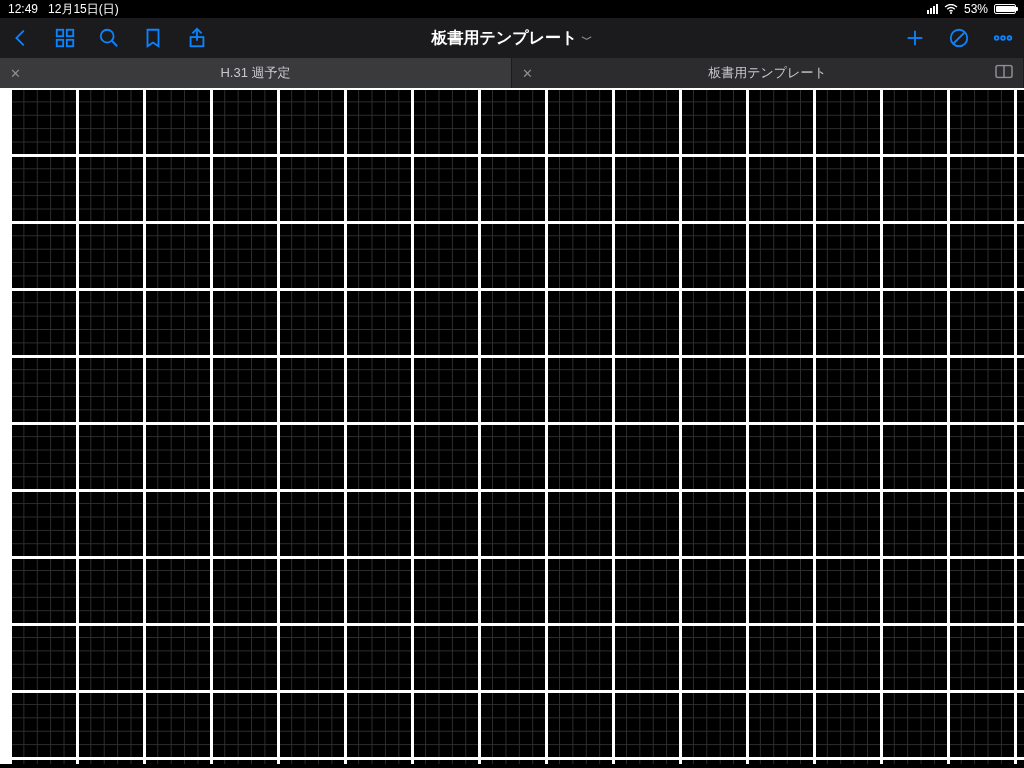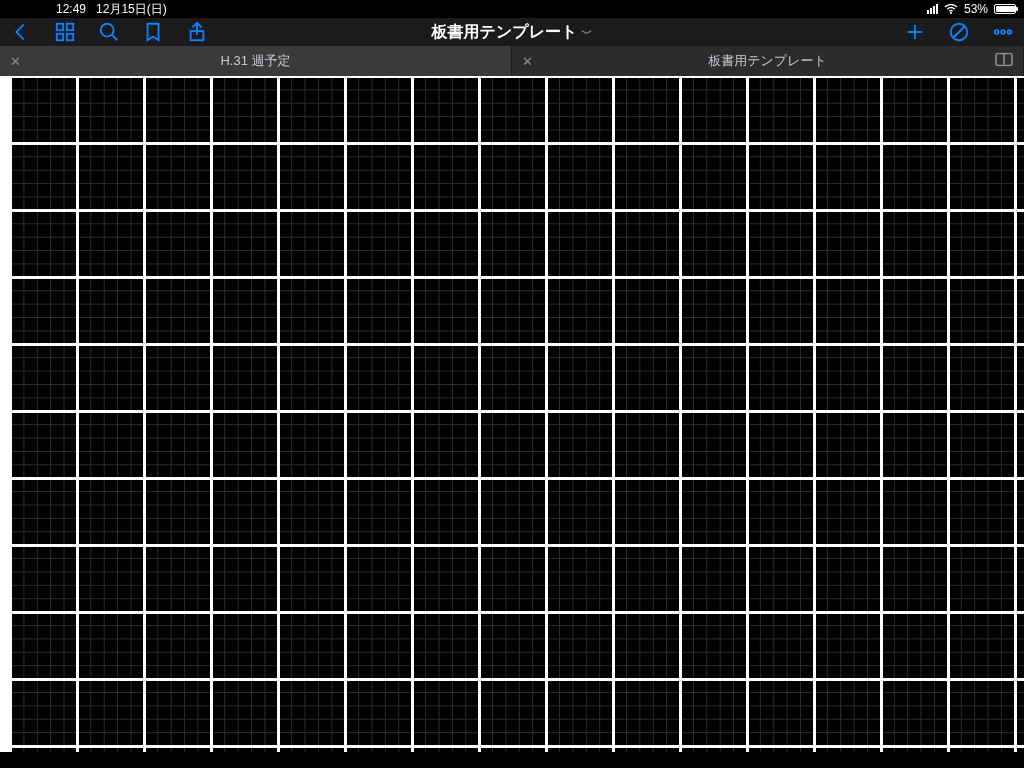--- a/index.html
+++ b/index.html
@@ -8,40 +8,39 @@
   
   .status-bar {
     height: 18px;
     background: #000;
     color: #fff;
     font-size: 12px;
     display: flex;
     align-items: center;
     padding: 0 8px;
     justify-content: space-between;
-    margin-left: 48px;
   }
   .status-left { display:flex; gap:10px; align-items:center;}
   .status-right { display:flex; gap:6px; align-items:center;}
   .bars { display:flex; align-items:flex-end; gap:1px; }
   .bars span { width:2px; background:#fff; display:inline-block; }
   .bars span:nth-child(1){height:4px}
   .bars span:nth-child(2){height:6px}
   .bars span:nth-child(3){height:8px}
   .bars span:nth-child(4){height:10px}
   .wifi svg{display:block}
   .battery {
     width:22px;height:10px;border:1px solid #fff;border-radius:2px;position:relative;
   }
   .battery::after{content:"";position:absolute;right:-3px;top:2px;width:2px;height:4px;background:#fff;border-radius:0 1px 1px 0;}
   .battery i{position:absolute;left:1px;top:1px;bottom:1px;width:95%;background:#fff;border-radius:1px;}
 
   
   .toolbar {
-    height: 28px;
+    height: 40px;
     background: #1b1b1d;
     display:flex;
     align-items:center;
     padding:0 10px;
     position:relative;
     color:#fff;
   }
   .tb-left, .tb-right { display:flex; align-items:center; gap:22px; }
   .tb-right { margin-left:auto; }
   .tb-btn { color:#0a84ff; display:flex; align-items:center; justify-content:center; cursor:pointer; }

